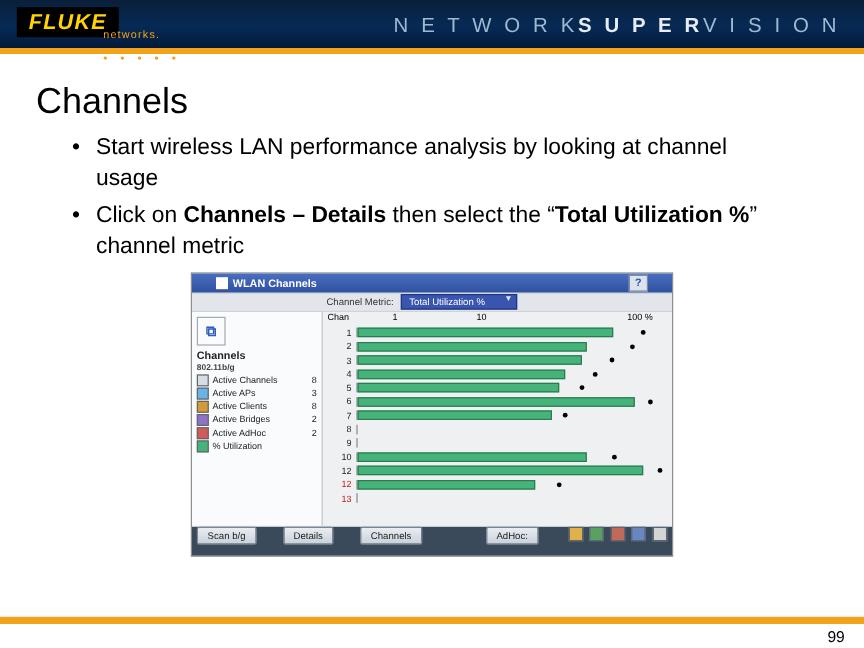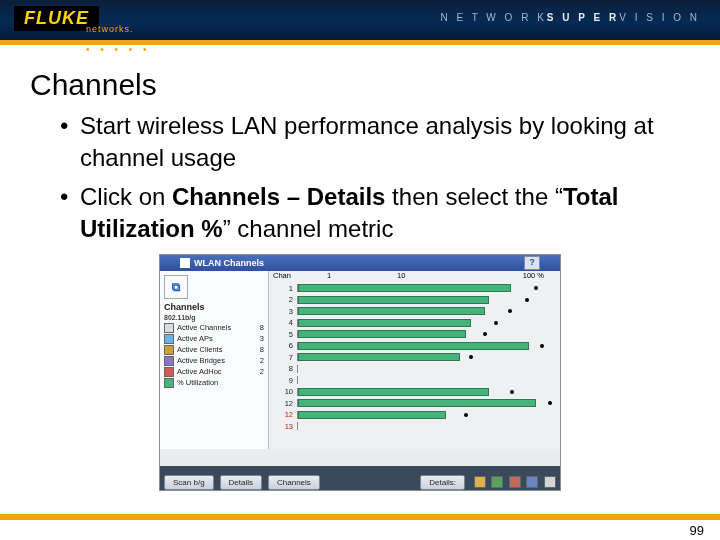--- a/index.html
+++ b/index.html
@@ -1,25 +1,25 @@
 <!DOCTYPE html>
 <html><head>
 <meta charset="utf-8">
 <style>
   html,body{margin:0;padding:0;width:720px;height:540px;background:#fff;font-family:Arial,Helvetica,sans-serif;color:#000;overflow:hidden}
   .header{position:relative;height:54px;width:100%}
   .header .stripe{position:absolute;top:0;left:0;right:0;height:40px;background:linear-gradient(#0a1f3a,#062a55 55%,#041a38);}
   .header .orange-bar{position:absolute;top:40px;left:0;right:0;height:5px;background:#f3a21b}
   .header .logo-box{position:absolute;top:6px;left:14px;background:#000;color:#ffd400;font-weight:bold;font-style:italic;padding:2px 10px;font-size:18px;letter-spacing:1px}
   .header .logo-sub{position:absolute;top:24px;left:86px;color:#f3a21b;font-size:9px;letter-spacing:1px}
-  .header .supervision{position:absolute;top:12px;right:20px;color:#9fb9d2;font-size:10px;letter-spacing:3px}
+  .header .supervision{position:absolute;top:12px;right:20px;color:#9fb9d2;font-size:17px;letter-spacing:3px}
   .header .supervision b{color:#e6edf5}
   .dots{position:absolute;top:44px;left:86px;font-size:10px;letter-spacing:4px;color:#f3a21b}
   h1.title{margin:14px 0 8px 30px;font-size:30px;font-weight:normal;font-family:Arial}
-  ul.bullets{margin:4px 60px 0 60px;padding:0;list-style:none;font-size:24px;line-height:1.35}
+  ul.bullets{margin:4px 60px 0 60px;padding:0;list-style:none;font-size:19px;line-height:1.35}
   ul.bullets li{position:relative;padding-left:20px;margin-bottom:6px}
   ul.bullets li:before{content:"•";position:absolute;left:0;top:0}
   .shot{position:relative;margin:8px auto 0 auto;width:400px;height:235px;background:#e9edef;border:1px solid #8a8f96;font-size:9px;color:#222}
   .shot .titlebar{height:16px;background:linear-gradient(#4a6fbf,#2f4f9f);color:#fff;display:flex;align-items:center;padding:0 20px;font-size:9px;font-weight:bold}
   .shot .titlebar .spacer{flex:1}
   .shot .titlebar .help{width:14px;height:12px;background:#dce3ec;color:#2f4f9f;text-align:center;border:1px solid #7a8aaa;font-weight:bold}
   .shot .metricbar{height:14px;background:#e2e6ea;border-top:1px solid #cfd4da;border-bottom:1px solid #cfd4da;display:flex;align-items:center;padding:0 6px;gap:6px}
   .shot .metricbar .label{font-size:8px;color:#333}
   .shot .metricbar .sel{background:#3a55b0;color:#fff;font-size:8px;padding:1px 26px 1px 6px;border:1px solid #1f377f;position:relative}
   .shot .metricbar .sel:after{content:"▼";position:absolute;right:3px;top:0;font-size:7px;color:#dfe6f5}
@@ -35,21 +35,21 @@
   .shot .axis .t2{position:absolute;left:30px}
   .shot .axis .t3{position:absolute;left:100px}
   .shot .axis .t4{position:absolute;right:12px}
   .shot .bars{position:absolute;top:12px;left:0;right:4px;bottom:0}
   .shot .brow{display:flex;align-items:center;height:11.5px}
   .shot .brow .num{width:24px;text-align:right;padding-right:4px;font-size:7.5px}
   .shot .brow .barwrap{flex:1;position:relative;height:8px;border-left:1px solid #888}
   .shot .brow .bar{position:absolute;top:0;height:8px;background:#45b37a;border:1px solid #2c7a52;box-sizing:border-box}
   .shot .brow .dot{position:absolute;top:2px;width:4px;height:4px;background:#000;border-radius:50%}
   .red{color:#c21b1b}
-  .shot .toolbar{position:absolute;bottom:0;left:0;right:0;height:24px;background:#3b4a5a;display:flex;align-items:flex-end;padding:0 4px;gap:6px}
+  .shot .toolbar{position:absolute;bottom:0;left:0;right:0;height:24px;background:#3b4a5a;display:flex;align-items:flex-start;padding:0 4px;gap:22px}
   .shot .btn{background:linear-gradient(#e9edf1,#c9d1da);border:1px solid #7b8694;border-radius:2px;font-size:8px;padding:2px 8px;color:#222}
   .shot .toolbar .spacer{flex:1}
   .shot .toolbar .icons span{display:inline-block;width:10px;height:10px;margin-left:3px;border:1px solid #5b6774}
   .footer{position:absolute;bottom:0;left:0;right:0;height:26px}
   .footer .obar{height:6px;background:#f3a21b}
   .footer .pg{position:absolute;right:16px;bottom:2px;font-size:13px}
 </style>
 </head>
 <body>
 
@@ -70,20 +70,25 @@
   <li>Start wireless LAN performance analysis by looking at channel usage</li>
   <li>Click on <b>Channels – Details</b> then select the “<b>Total Utilization %</b>” channel metric</li>
 </ul>
 
 <div class="shot">
   <div class="titlebar">
     <span style="width:10px;height:10px;background:#fff;margin-right:4px;display:inline-block"></span>
     <span>WLAN Channels</span>
     <span class="spacer"></span>
     <span class="help">?</span>
+  </div>
+  <div class="metricbar">
+    <span style="width:100px"></span>
+    <span class="label">Channel Metric:</span>
+    <span class="sel">Total Utilization %</span>
   </div>
   <div class="body">
     <div class="side">
       <div style="width:22px;height:22px;border:1px solid #a2a9b2;display:flex;align-items:center;justify-content:center;margin-bottom:3px">
         <span style="font-size:12px;color:#2d5bbf;font-weight:bold">⧉</span>
       </div>
       <div class="hdr">Channels</div>
       <div class="sub">802.11b/g</div>
       <div id="side-rows">
           <div class="row">
@@ -209,21 +214,21 @@
             <span class="barwrap"></span>
           </div>
         </div>
     </div>
   </div>
   <div class="toolbar">
     <span class="btn">Scan b/g</span>
     <span class="btn">Details</span>
     <span class="btn">Channels</span>
     <span class="spacer"></span>
-    <span class="btn">Details:</span>
+    <span class="btn">AdHoc:</span>
     <span class="icons">
       <span style="background:#e2b24a"></span>
       <span style="background:#5aa061"></span>
       <span style="background:#c06a5a"></span>
       <span style="background:#6a86c0"></span>
       <span style="background:#d4d4d4"></span>
     </span>
   </div>
 </div>
 

